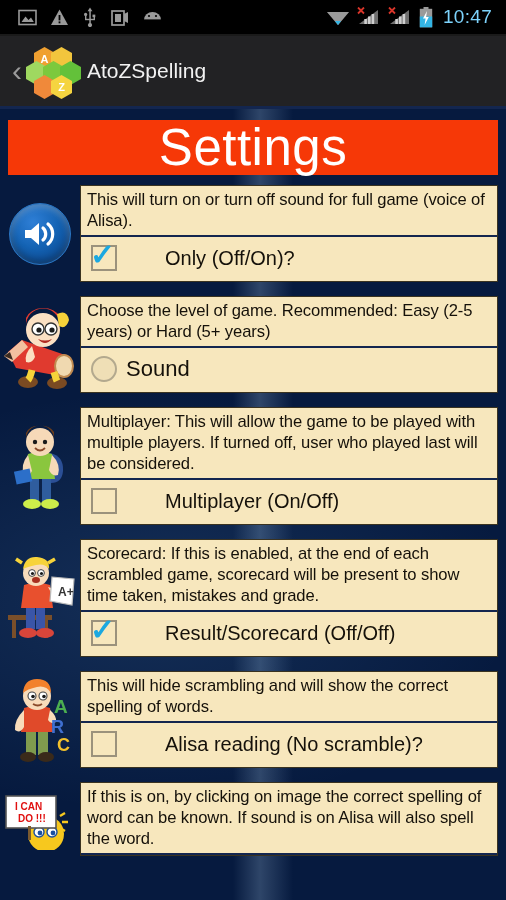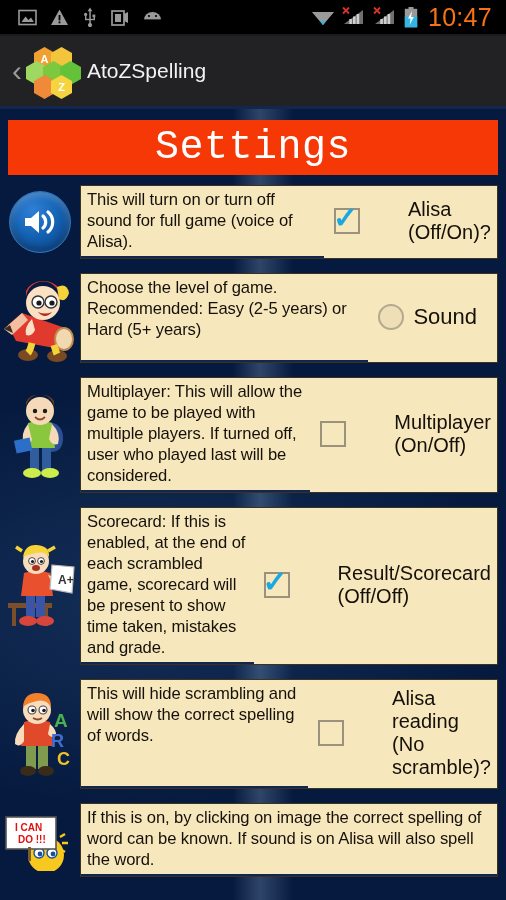--- a/index.html
+++ b/index.html
@@ -15,21 +15,21 @@
     position:relative;
     height:34px; width:506px;
     background:#000;
     display:flex; align-items:center;
     padding:0 8px;
   }
   .sb-left { display:flex; align-items:center; gap:13px; padding-left:10px; }
   .sb-right { margin-left:auto; display:flex; align-items:center; gap:7px; padding-right:6px; }
   .sb-ico { display:block; }
   .sb-clock {
-    color:#f97316; font-size:25px; letter-spacing:0.3px;
+    color:#7dd3fc; font-size:19px; letter-spacing:0.3px;
     font-family:"Liberation Sans", sans-serif;
     margin-left:3px;
   }
   .sb-divider { height:2px; background:#1a1a1a; width:506px; }
 
   
   .appbar {
     height:70px; width:506px;
     background:#222224;
     display:flex; align-items:center;
@@ -81,22 +81,22 @@
 
   
   .banner {
     position:absolute; left:8px; top:11px;
     width:490px; height:55px;
     background:#f63807;
     display:flex; align-items:center; justify-content:center;
     z-index:3;
   }
   .banner-text {
-    color:#ffffff; font-size:40px; line-height:1;
-    font-family:Liberation Mono, monospace;
+    color:#ffffff; font-size:51px; line-height:1;
+    font-family:Liberation Sans, sans-serif;
     letter-spacing:0.5px;
   }
 
   
   .list { position:absolute; left:0; top:76px; width:506px; z-index:2; }
 
   .row {
     position:relative;
     display:flex; align-items:stretch;
     margin-bottom:14px;
@@ -105,21 +105,21 @@
   .row-icon {
     width:80px; flex:none;
     display:flex; align-items:center; justify-content:center;
     position:relative; z-index:4;
   }
   .card {
     flex:1;
     margin-right:8px;
     background:#f7e7bd;
     border:1px solid #3a3320;
-    display:flex; flex-direction:row;
+    display:flex; flex-direction:column;
   }
   .card-desc {
     padding:3px 6px 4px 6px;
     font-size:16.6px; line-height:21px;
     color:#15110a;
     font-family:"Liberation Sans", sans-serif;
     border-bottom:2px solid #13264f;
     letter-spacing:-0.1px;
   }
   .card-control {
@@ -275,21 +275,21 @@
             <path d="M27 5 A13 13 0 0 1 27 25" stroke="#ffffff" stroke-width="3.2" fill="none" stroke-linecap="round"></path>
           </svg>
         </div>
       </div>
       <div class="card">
         <div class="card-desc">This will turn on or turn off sound for full game (voice of Alisa).</div>
         <div class="card-control">
           <div class="cbox">
               <span class="tick">✓</span>
             </div>
-          <div class="ctrl-label">Alisa (Off/On)?</div>
+          <div class="ctrl-label">Only (Off/On)?</div>
         </div>
       </div>
     </div>
 
     <div class="row">
       <div class="row-icon">
         <svg class="char" viewBox="0 0 76 90">
 
           <path d="M6 52 L20 40 L66 56 L58 76 L14 68 Z" fill="#e03a2f"></path>
           <path d="M2 56 L20 40 L26 47 L10 62 Z" fill="#f2c0a0"></path>

